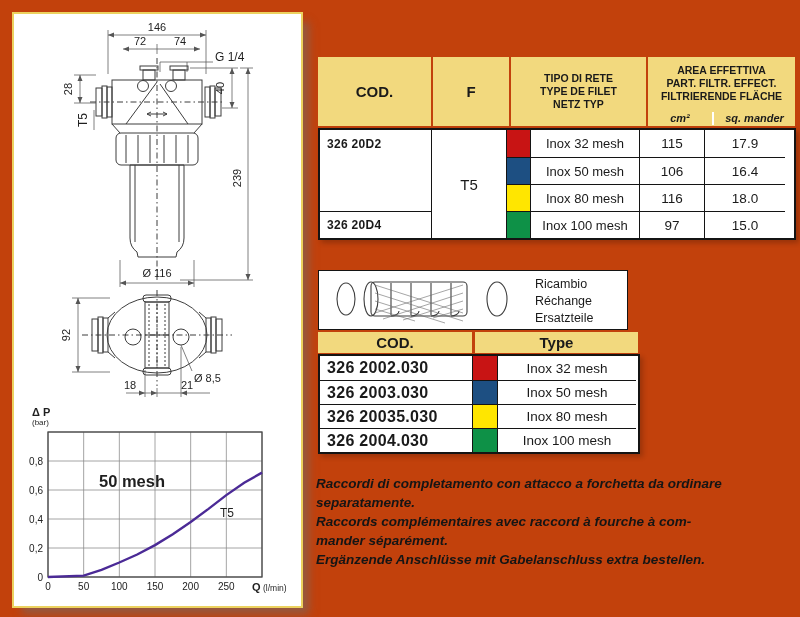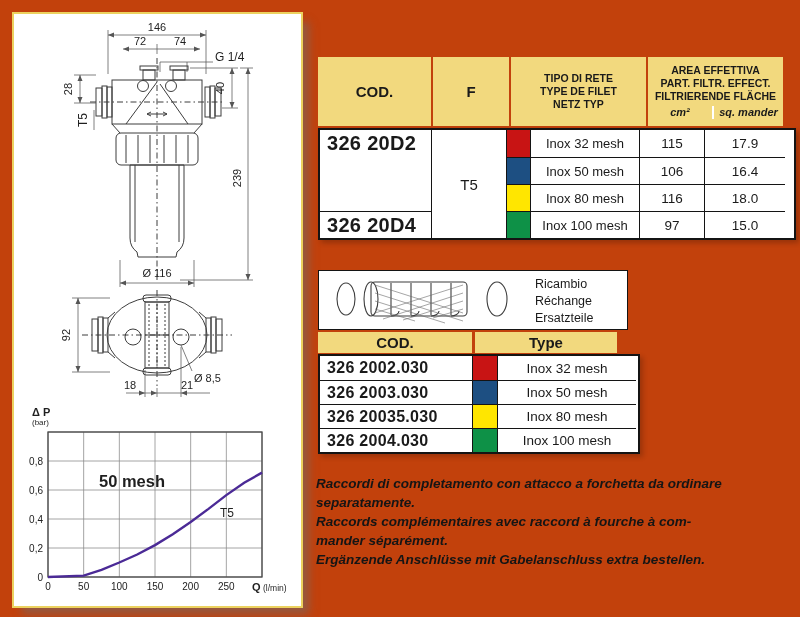--- a/index.html
+++ b/index.html
@@ -25,33 +25,33 @@
   .main-table { position:absolute; left:318px; top:57px; width:478px; }
   .mt-header { display:flex; gap:2px; height:69px; }
   .hcell {
     background:#f2d97e; display:flex; flex-direction:column;
     align-items:center; justify-content:center;
     font-weight:bold; text-align:center;
   }
   .hcell.big { font-size:15px; }
   .hcell .hline { font-size:10.5px; line-height:13px; font-weight:bold; }
   .hcell-area { justify-content:flex-start; padding-top:7px; }
-  .subrow { display:flex; width:100%; margin-top:3px; }
+  .subrow { display:flex; width:100%; margin-top:9px; }
   .subcell { font-style:italic; font-weight:bold; font-size:11px; text-align:center; padding-bottom:1px; }
   .subcell.cm { width:66px; border-right:2px solid #fff; }
   .subcell.si { flex:1; }
   .mt-body {
     margin-top:2px; display:grid; border:2px solid #141414; background:#fff;
     grid-template-columns:111px 75px 24px 109px 65px 81px;
     grid-template-rows:repeat(4, 27px);
     box-shadow:3px 3px 5px rgba(0,0,0,0.22);
   }
   .mb-cell { display:flex; align-items:center; justify-content:center; border-left:1.5px solid #141414; border-top:1.5px solid #141414; }
   .mb-cell.noL { border-left:none; } .mb-cell.noT { border-top:none; }
-  .cod-cell { justify-content:flex-start; padding-left:7px; font-weight:bold; font-size:20px; letter-spacing:0.3px; }
+  .cod-cell { justify-content:flex-start; padding-left:7px; font-weight:bold; font-size:12px; letter-spacing:0.3px; }
   .f-cell { font-size:15px; }
   .mesh-cell { font-size:13px; }
   .num-cell { font-size:13.5px; }
 
   
   .spare-img-box {
     position:absolute; left:318px; top:270px; width:310px; height:60px;
     border:1.5px solid #141414; background:#fff;
   }
   .spare-labels { position:absolute; left:216px; top:5px; font-size:12.5px; line-height:17px; }
@@ -246,21 +246,21 @@
 
   <div class="main-table">
     <div class="mt-header">
       <div class="hcell big" style="width:113px">COD.</div>
       <div class="hcell big" style="width:76px">F</div>
       <div class="hcell" style="width:135px">
         <div class="hline">TIPO DI RETE</div>
         <div class="hline">TYPE DE FILET</div>
         <div class="hline">NETZ TYP</div>
       </div>
-      <div class="hcell hcell-area" style="width:135px">
+      <div class="hcell hcell-area" style="width:147px">
         <div class="hline">AREA EFFETTIVA</div>
         <div class="hline">PART. FILTR. EFFECT.</div>
         <div class="hline">FILTRIERENDE FLÄCHE</div>
         <div class="subrow">
           <div class="subcell cm">cm²</div>
           <div class="subcell si">sq. mander</div>
         </div>
       </div>
     </div>
 
@@ -311,21 +311,21 @@
     <div class="spare-labels">
       <div>Ricambio</div>
       <div>Réchange</div>
       <div>Ersatzteile</div>
     </div>
   </div>
 
   <div class="spare-table">
     <div class="st-header">
       <div class="hcell big" style="width:154px">COD.</div>
-      <div class="hcell big" style="width:142px">Type</div>
+      <div class="hcell big" style="width:163px">Type</div>
     </div>
     <div class="st-body">
       <div class="mb-cell cod-cell noL noT" style="grid-area:1/1">326 2002.030</div>
       <div class="mb-cell cod-cell noL" style="grid-area:2/1">326 2003.030</div>
       <div class="mb-cell cod-cell noL" style="grid-area:3/1">326 20035.030</div>
       <div class="mb-cell cod-cell noL" style="grid-area:4/1">326 2004.030</div>
 
       <div class="mb-cell noT" style="grid-area: 1 / 2; background: rgb(200, 20, 20);"></div>
       <div class="mb-cell" style="grid-area: 2 / 2; background: rgb(29, 79, 130);"></div>
       <div class="mb-cell" style="grid-area: 3 / 2; background: rgb(255, 230, 0);"></div>

